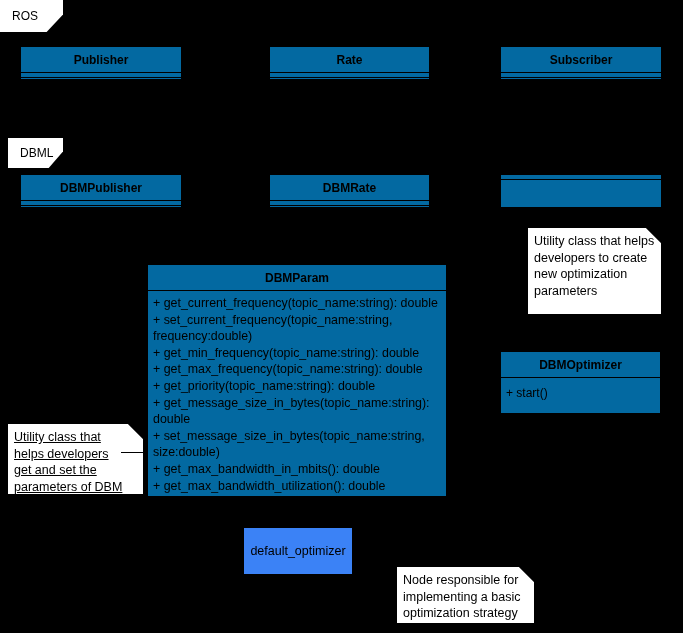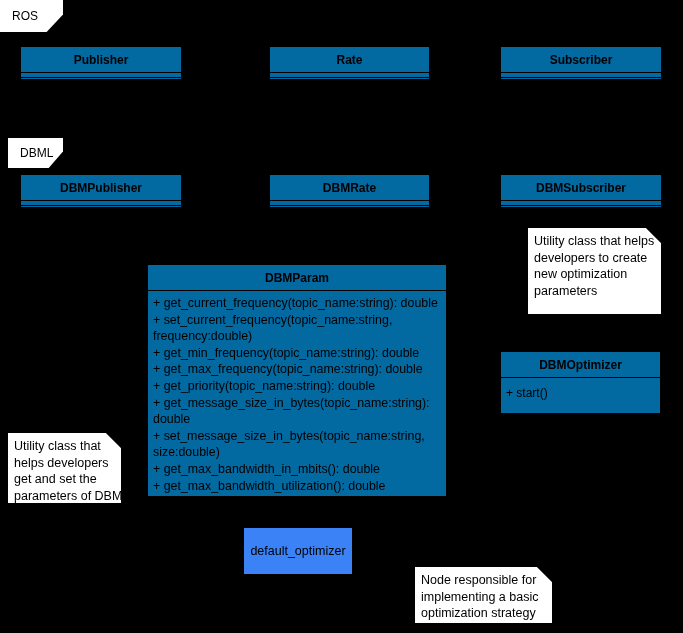--- a/index.html
+++ b/index.html
@@ -157,21 +157,20 @@
     <div class="class-compartment empty-thin last"></div>
   </div>
 
   <div class="class-box" style="left:269px; top:174px; width:161px; height:34px;">
     <div class="class-title">DBMRate</div>
     <div class="class-compartment empty-thin"></div>
     <div class="class-compartment empty-thin last"></div>
   </div>
 
   <div class="class-box" style="left:500px; top:174px; width:162px; height:34px;">
-    <div class="class-title">DBMSubscriber</div>
     <div class="class-compartment empty-thin"></div>
     <div class="class-compartment empty-thin last"></div>
   </div>
 
   <div class="note" style="left:528px; top:228px; width:133px; height:86px;">
     <div class="note-fold"></div>
     <div class="note-line">Utility class that helps</div>
     <div class="note-line">developers to create</div>
     <div class="note-line">new optimization</div>
     <div class="note-line">parameters</div>
@@ -193,34 +192,34 @@
       <div class="member">+ get_max_frequency(topic_name:string): double</div>
       <div class="member">+ get_priority(topic_name:string): double</div>
       <div class="member">+ get_message_size_in_bytes(topic_name:string): double</div>
       <div class="member">+ set_message_size_in_bytes(topic_name:string, size:double)</div>
       <div class="member">+ get_max_bandwidth_in_mbits(): double</div>
       <div class="member">+ get_max_bandwidth_utilization(): double</div>
       <div class="member">+ get_managed_topics(): string[]</div>
     </div>
   </div>
 
-  <div class="note" style="left:8px; top:433px; width:113px; height:70px;">
+  <div class="note" style="left:8px; top:424px; width:135px; height:70px;text-decoration:underline;">
     <div class="note-fold"></div>
     <div class="note-line">Utility class that</div>
     <div class="note-line">helps developers</div>
     <div class="note-line">get and set the</div>
     <div class="note-line">parameters of DBM</div>
   </div>
 
   <div class="connector" style="left:121px; top:452px; width:26px; height:1px;"></div>
 
   <div class="node-box" style="left:243px; top:527px; width:110px; height:48px;">
     <span>default_optimizer</span>
   </div>
 
-  <div class="note" style="left:415px; top:567px; width:137px; height:56px;">
+  <div class="note" style="left:397px; top:567px; width:137px; height:56px;">
     <div class="note-fold"></div>
     <div class="note-line">Node responsible for</div>
     <div class="note-line">implementing a basic</div>
     <div class="note-line">optimization strategy</div>
   </div>
 
 </div>
 
 </body></html>

